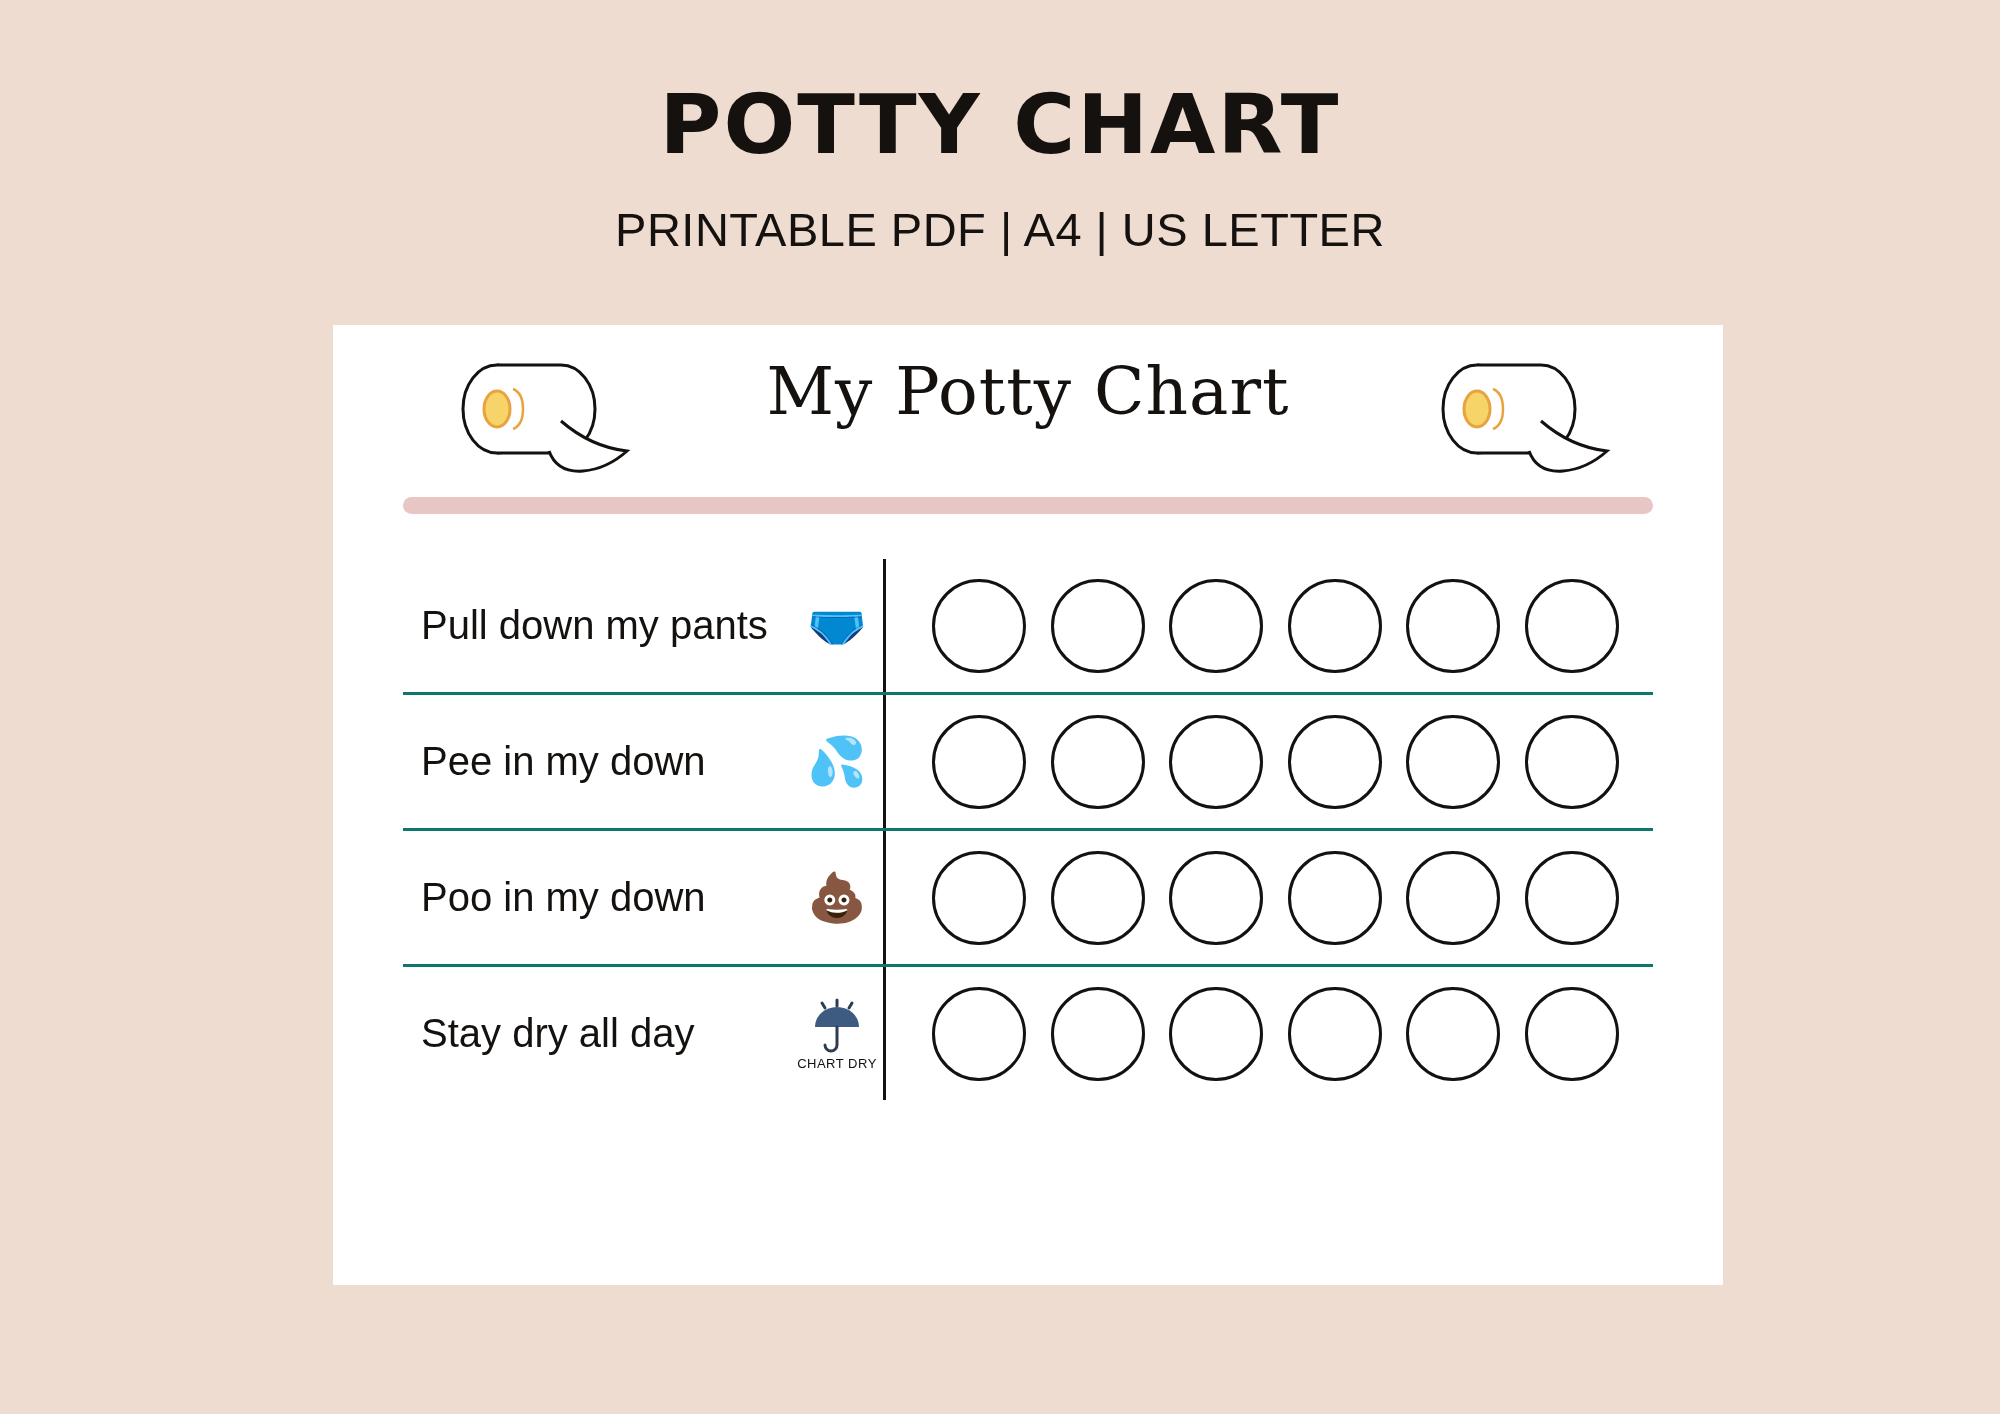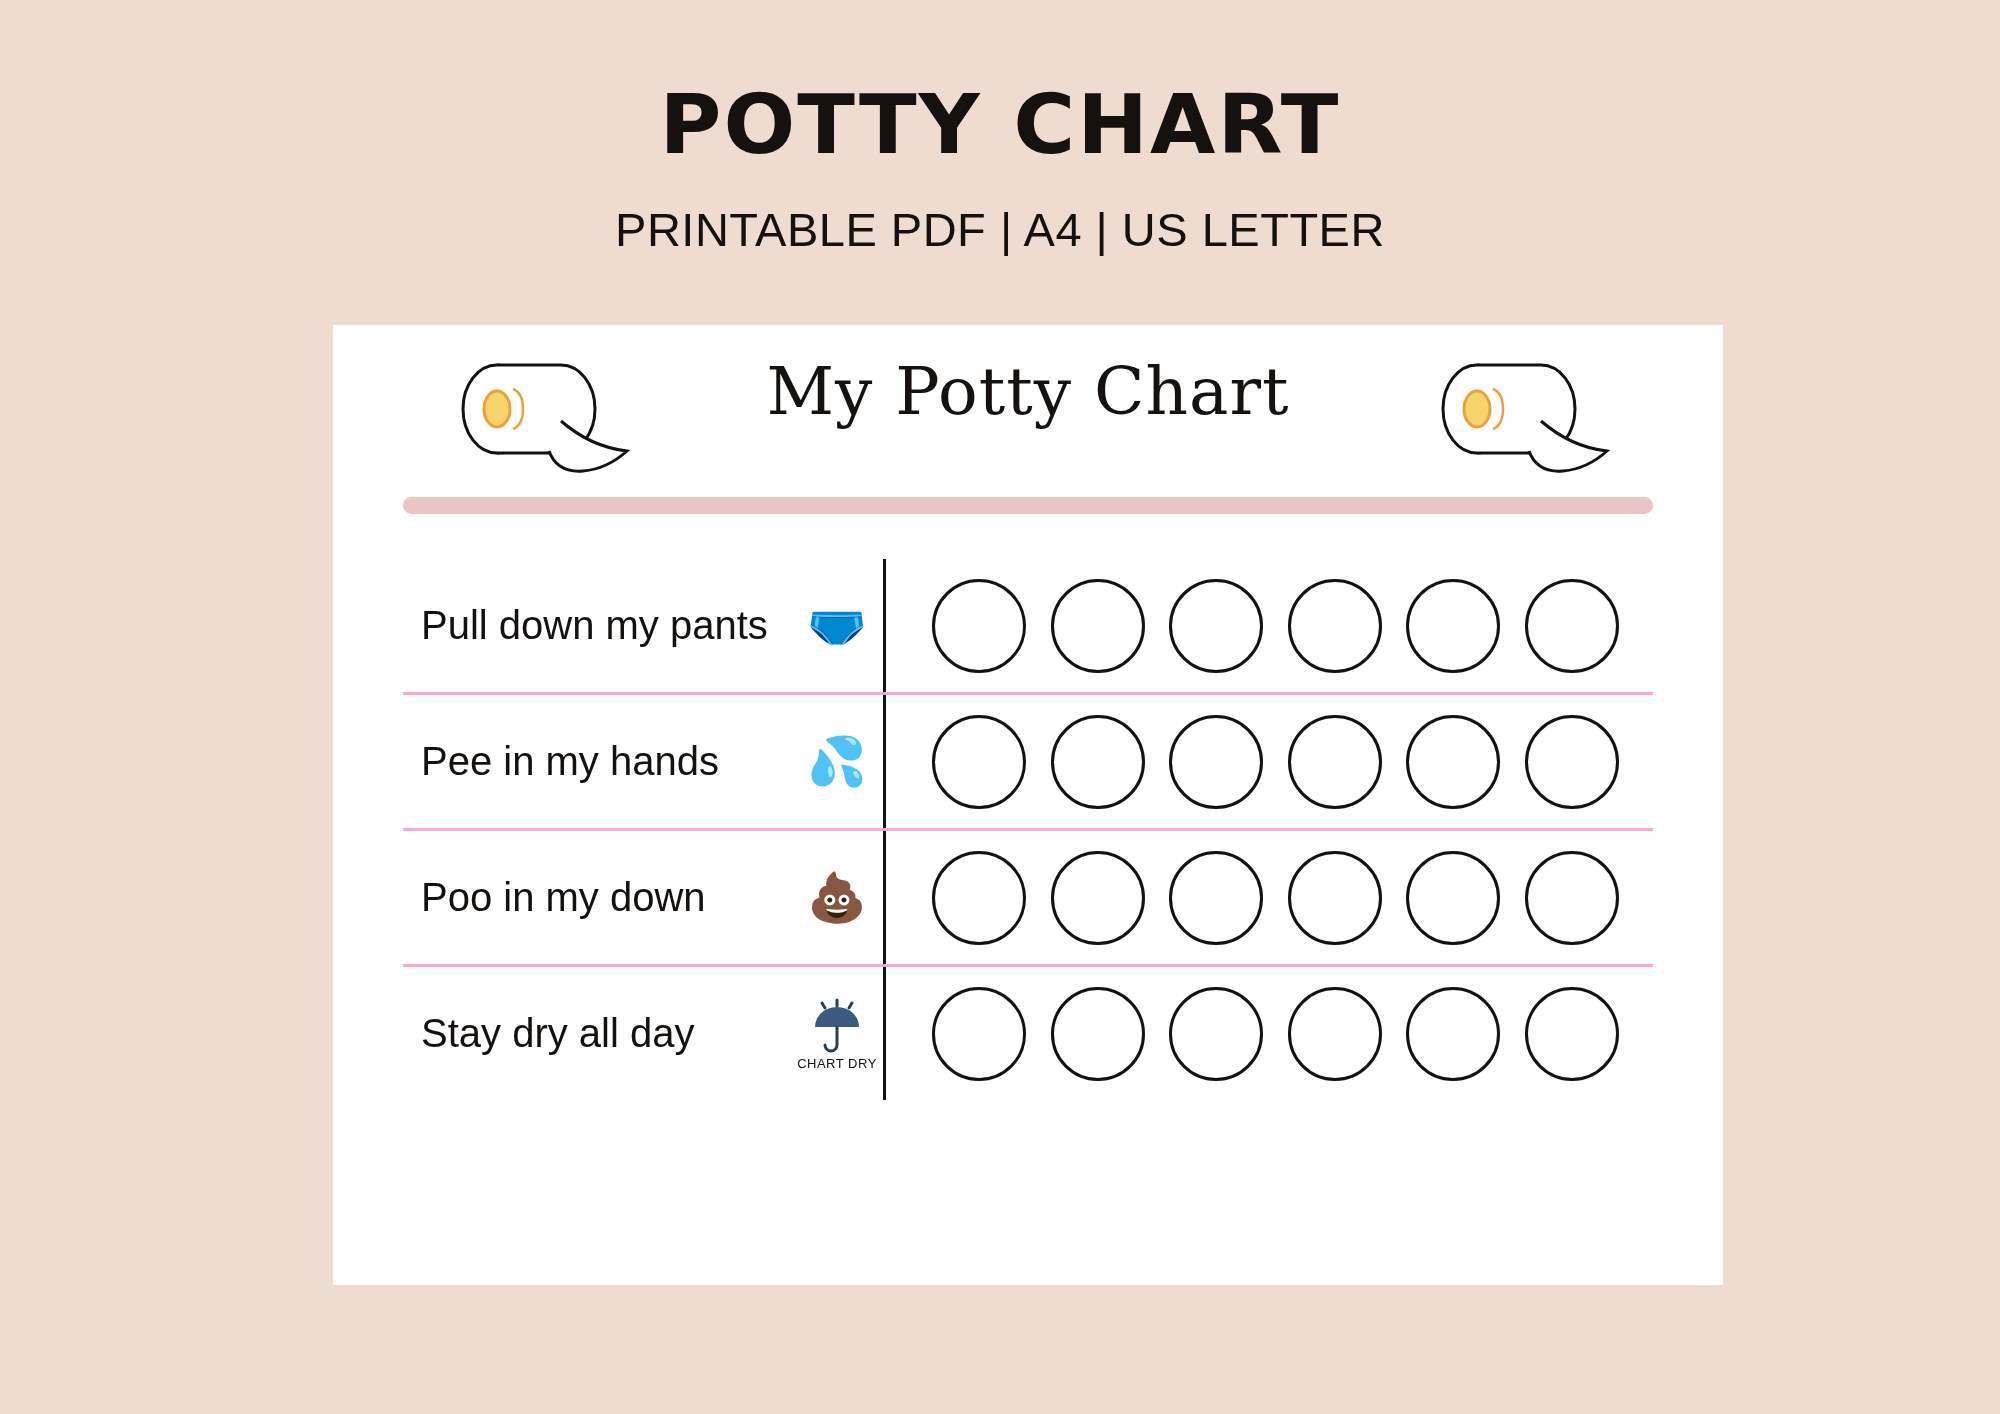--- a/index.html
+++ b/index.html
@@ -85,21 +85,21 @@
   .table {
     margin: 45px auto 0 auto;
     width: 1250px;
     border-collapse: collapse;
   }
   .row {
     position: relative;
     display: flex;
     align-items: center;
     height: 133px;
-    border-bottom: 3px solid #f9a8d4;
+    border-bottom: 3px solid #0f766e;
   }
   .row:last-child { border-bottom: none; }
 
   .label-cell {
     width: 480px;
     display: flex;
     align-items: center;
     justify-content: space-between;
     padding-left: 18px;
     box-sizing: border-box;
@@ -199,21 +199,21 @@
           <span class="circle"></span>
           <span class="circle"></span>
           <span class="circle"></span>
           <span class="circle"></span>
           <span class="circle"></span>
         </div>
       </div>
 
       <div class="row">
         <div class="label-cell">
-          <span class="label-text">Pee in my hands</span>
+          <span class="label-text">Pee in my down</span>
           <span class="label-icon">💦</span>
         </div>
         <div class="vline"></div>
         <div class="circles">
           <span class="circle"></span>
           <span class="circle"></span>
           <span class="circle"></span>
           <span class="circle"></span>
           <span class="circle"></span>
           <span class="circle"></span>

